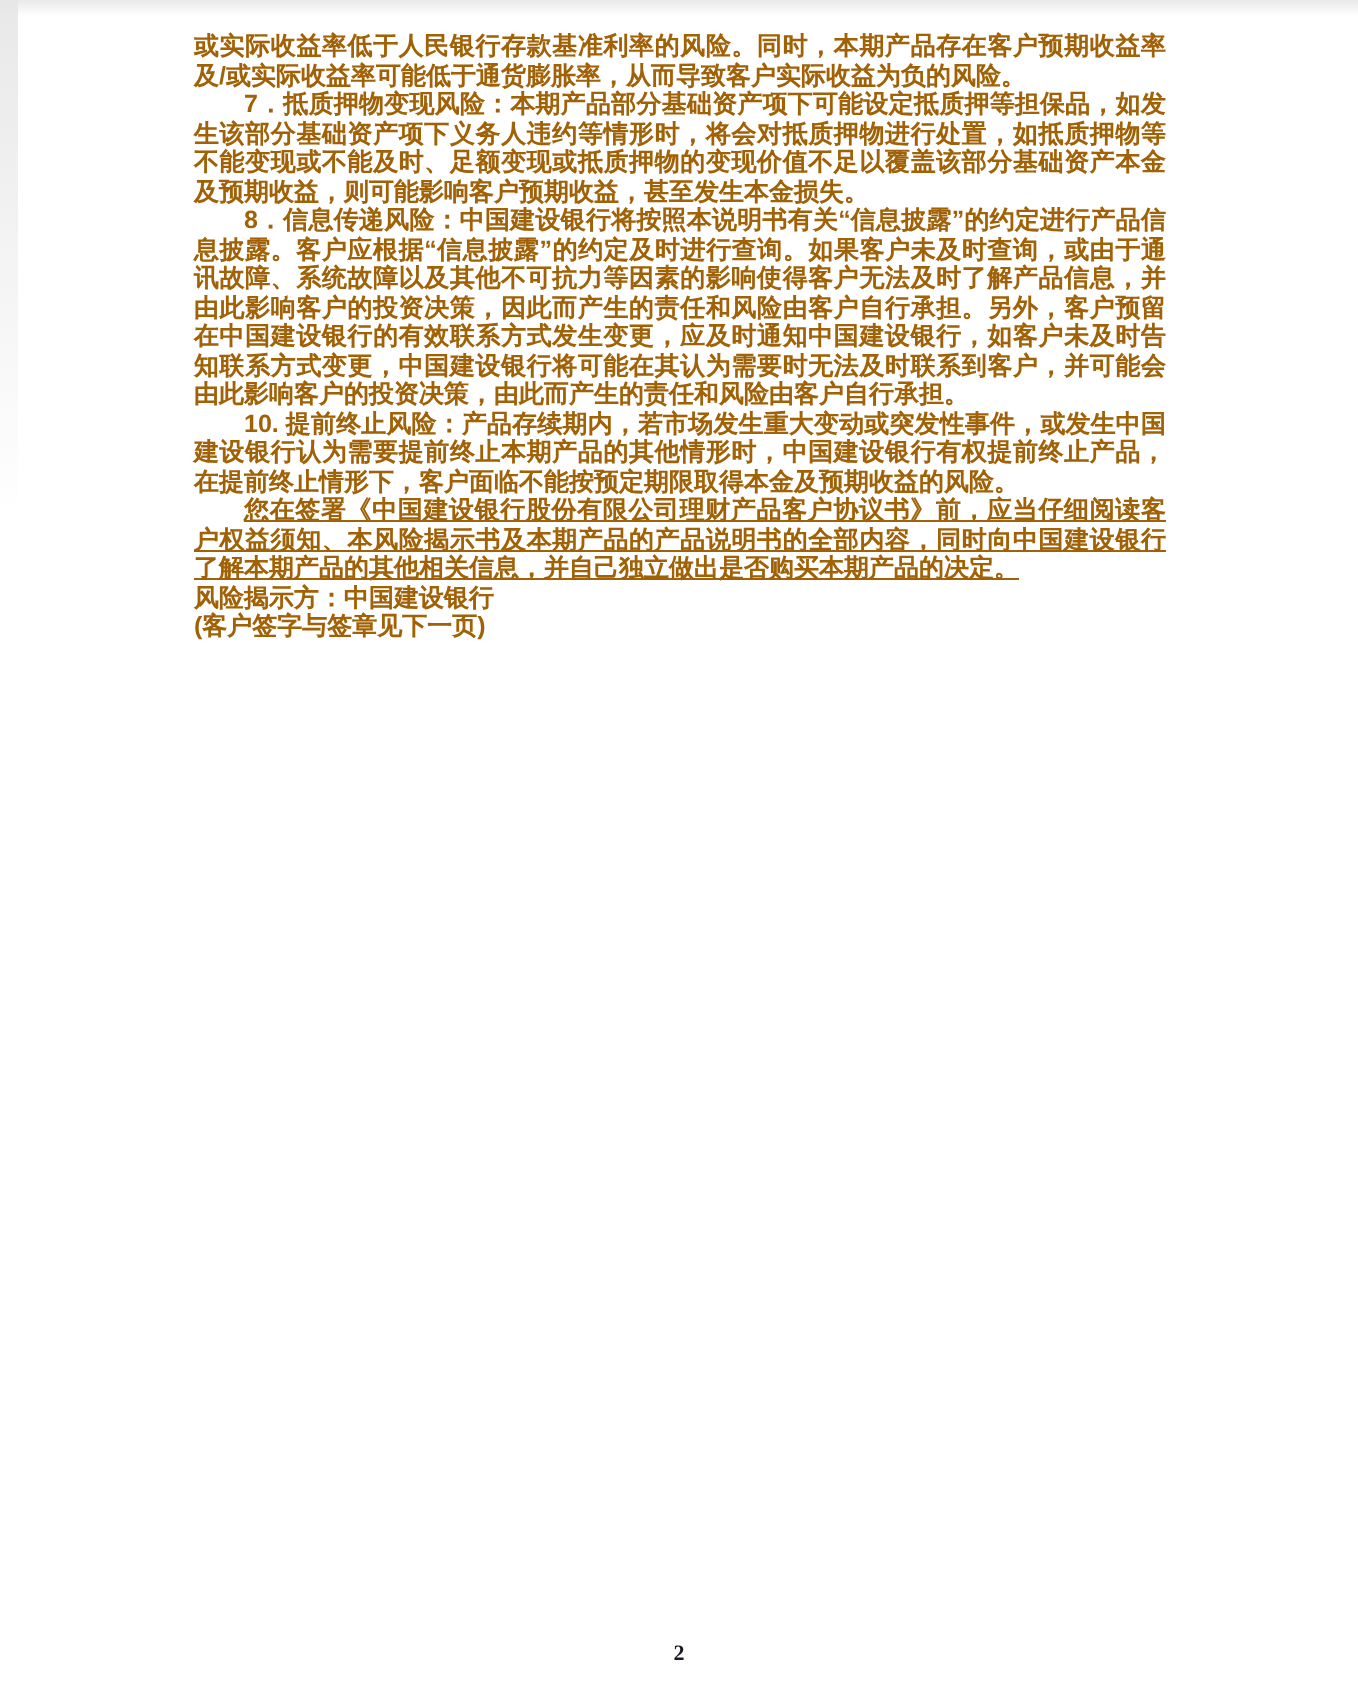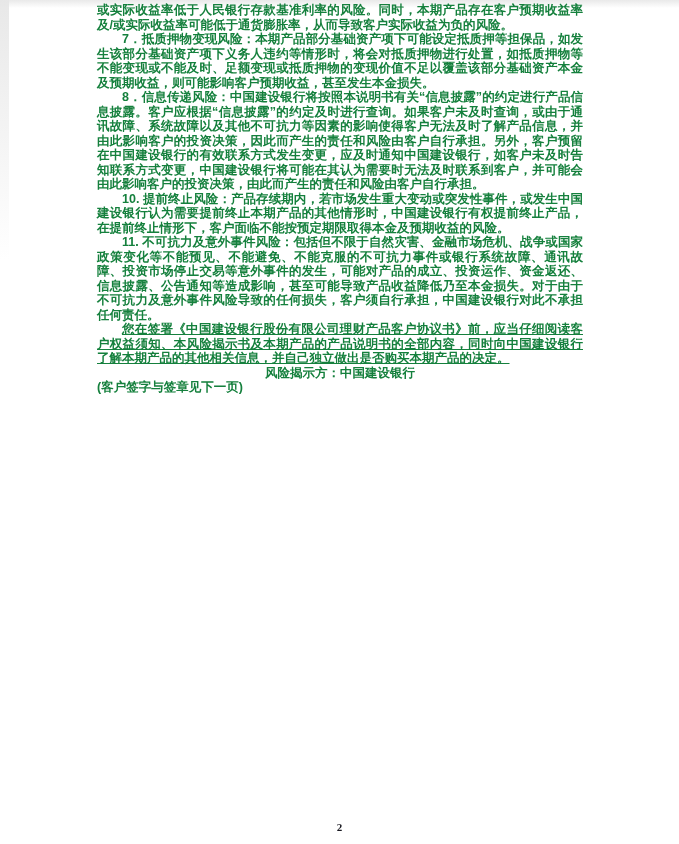--- a/index.html
+++ b/index.html
@@ -26,38 +26,38 @@
   .edge-left {
     position: absolute;
     top: 0; left: 0;
     width: 9px; height: 260px;
     background: linear-gradient(to bottom, rgba(231,231,231,0.95), rgba(255,255,255,0));
     pointer-events: none;
   }
   .content {
     position: absolute;
     left: 97px;
-    top: 3px;
+    top: 16px;
     width: 486px;
-    color: #15803d;
+    color: #a16207;
     font-size: 12.5px;
     line-height: 14.5px;
     font-weight: bold;
     text-align: justify;
     word-break: break-all;
   }
   .content p { margin: 0; }
   .indent { text-indent: 2em; }
   .mt-sec   { margin-top: 14px; }
   .mt-para  { margin-top: 6px; }
   .mt-block { margin-top: 16px; text-decoration: underline; }
   .mt-close { margin-top: 9px; }
   .sig {
     margin-top: 25px;
-    text-align: center;
+    text-align: left;
     text-indent: 0;
   }
   .note {
     margin-top: 70px;
     text-align: left;
     text-indent: 0;
   }
   .pagenum {
     position: absolute;
     top: 821px;
@@ -79,21 +79,20 @@
   <main class="content">
     <p>或实际收益率低于人民银行存款基准利率的风险。同时，本期产品存在客户预期收益率及/或实际收益率可能低于通货膨胀率，从而导致客户实际收益为负的风险。</p>
 
     <p class="indent mt-sec">7．抵质押物变现风险：本期产品部分基础资产项下可能设定抵质押等担保品，如发生该部分基础资产项下义务人违约等情形时，将会对抵质押物进行处置，如抵质押物等不能变现或不能及时、足额变现或抵质押物的变现价值不足以覆盖该部分基础资产本金及预期收益，则可能影响客户预期收益，甚至发生本金损失。</p>
 
     <p class="indent mt-para">8．信息传递风险：中国建设银行将按照本说明书有关“信息披露”的约定进行产品信息披露。客户应根据“信息披露”的约定及时进行查询。如果客户未及时查询，或由于通讯故障、系统故障以及其他不可抗力等因素的影响使得客户无法及时了解产品信息，并由此影响客户的投资决策，因此而产生的责任和风险由客户自行承担。另外，客户预留在中国建设银行的有效联系方式发生变更，应及时通知中国建设银行，如客户未及时告知联系方式变更，中国建设银行将可能在其认为需要时无法及时联系到客户，并可能会由此影响客户的投资决策，由此而产生的责任和风险由客户自行承担。</p>
 
 
     <p class="indent mt-para">10. 提前终止风险：产品存续期内，若市场发生重大变动或突发性事件，或发生中国建设银行认为需要提前终止本期产品的其他情形时，中国建设银行有权提前终止产品，在提前终止情形下，客户面临不能按预定期限取得本金及预期收益的风险。</p>
 
-    <p class="indent mt-para">11. 不可抗力及意外事件风险：包括但不限于自然灾害、金融市场危机、战争或国家政策变化等不能预见、不能避免、不能克服的不可抗力事件或银行系统故障、通讯故障、投资市场停止交易等意外事件的发生，可能对产品的成立、投资运作、资金返还、信息披露、公告通知等造成影响，甚至可能导致产品收益降低乃至本金损失。对于由于不可抗力及意外事件风险导致的任何损失，客户须自行承担，中国建设银行对此不承担任何责任。</p>
 
     <p class="indent mt-block">您在签署《中国建设银行股份有限公司理财产品客户协议书》前，应当仔细阅读客户权益须知、本风险揭示书及本期产品的产品说明书的全部内容，同时向中国建设银行了解本期产品的其他相关信息，并自己独立做出是否购买本期产品的决定。</p>
 
 
     <p class="sig">风险揭示方：中国建设银行</p>
 
     <p class="note">(客户签字与签章见下一页)</p>
   </main>
 
   <div class="pagenum">2</div>

